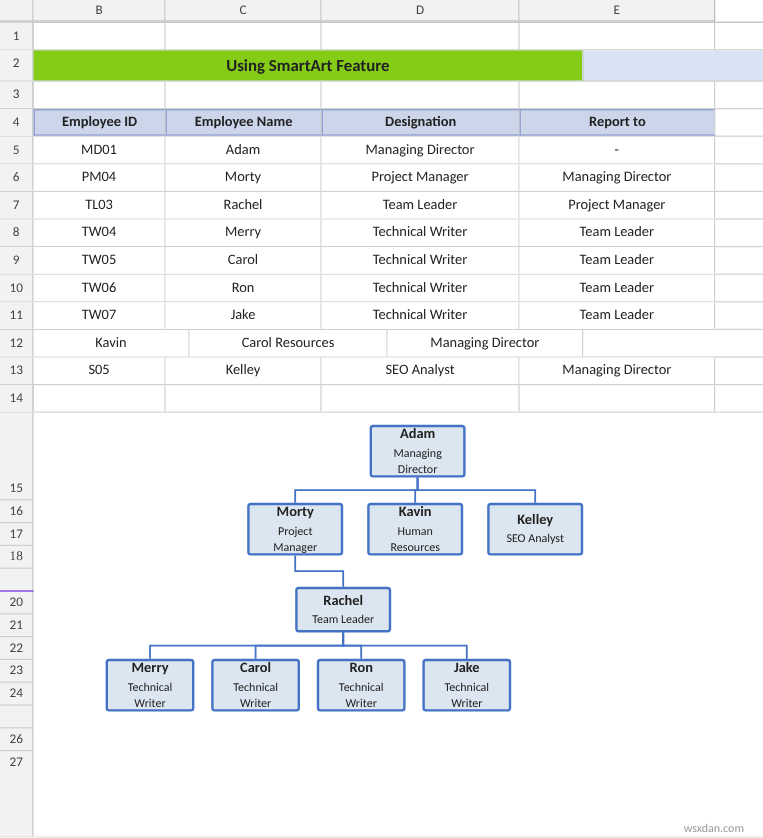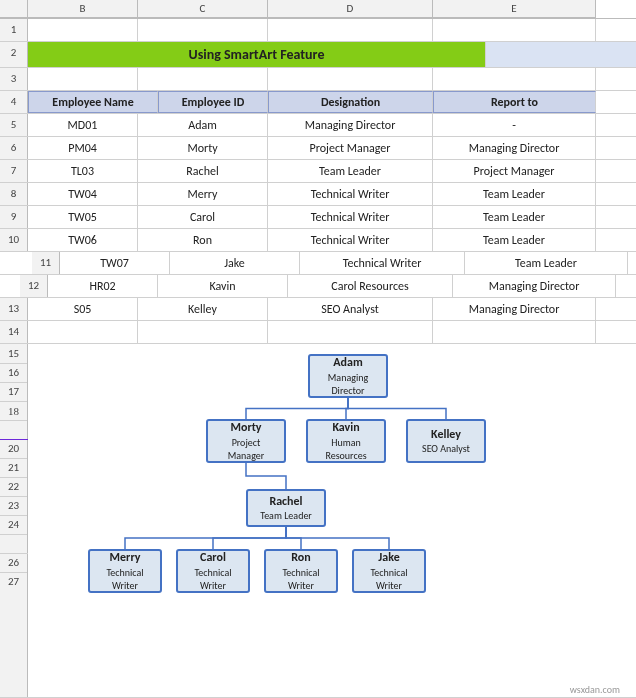--- a/index.html
+++ b/index.html
@@ -189,22 +189,22 @@
     <div class="grid-row" style="min-height:16px;">
       <div class="row-num">3</div>
       <div class="cell col-b"></div>
       <div class="cell col-c"></div>
       <div class="cell col-d"></div>
       <div class="cell col-e"></div>
     </div>
 
     <div class="grid-row" style="min-height:22px;">
       <div class="row-num">4</div>
+      <div class="cell col-b header-cell">Employee ID</div>
       <div class="cell col-c header-cell">Employee Name</div>
-      <div class="cell col-b header-cell">Employee ID</div>
       <div class="cell col-d header-cell">Designation</div>
       <div class="cell col-e header-cell">Report to</div>
     </div>
 
     <div id="data-rows">
         <div class="grid-row data-row" style="min-height: 20px;">
     <div class="row-num">5</div>
     <div class="cell col-b">MD01</div>
     <div class="cell col-c">Adam</div>
     <div class="cell col-d">Managing Director</div>
@@ -238,30 +238,29 @@
     <div class="cell col-d">Technical Writer</div>
     <div class="cell col-e">Team Leader</div>
   </div>
         <div class="grid-row data-row" style="min-height: 20px;">
     <div class="row-num">10</div>
     <div class="cell col-b">TW06</div>
     <div class="cell col-c">Ron</div>
     <div class="cell col-d">Technical Writer</div>
     <div class="cell col-e">Team Leader</div>
   </div>
-        <div class="grid-row data-row" style="min-height: 20px; padding-left: 32px;">
+        <div class="grid-row data-row" style="min-height: 20px;">
     <div class="row-num">11</div>
     <div class="cell col-b">TW07</div>
     <div class="cell col-c">Jake</div>
     <div class="cell col-d">Technical Writer</div>
     <div class="cell col-e">Team Leader</div>
   </div>
-        <div class="grid-row data-row" style="min-height: 20px; padding-left: 20px;">
+        <div class="grid-row data-row" style="min-height: 20px;">
     <div class="row-num">12</div>
-    <div class="cell col-b">HR02</div>
     <div class="cell col-c">Kavin</div>
     <div class="cell col-d">Carol Resources</div>
     <div class="cell col-e">Managing Director</div>
   </div>
         <div class="grid-row data-row" style="min-height: 20px;">
     <div class="row-num">13</div>
     <div class="cell col-b">S05</div>
     <div class="cell col-c">Kelley</div>
     <div class="cell col-d">SEO Analyst</div>
     <div class="cell col-e">Managing Director</div>
@@ -270,21 +269,21 @@
 
     <div class="grid-row" style="min-height:16px;">
       <div class="row-num">14</div>
       <div class="cell col-b"></div>
       <div class="cell col-c"></div>
       <div class="cell col-d"></div>
       <div class="cell col-e"></div>
     </div>
 
     <div class="grid-row" style="flex:1; min-height:280px; position:relative; border-bottom:1px solid #d0d0d0;">
-      <div class="row-num" style="display:flex; flex-direction:column; background:#f2f2f2; border-right:1px solid #bbb; width:28px; min-width:28px; font-size:11px; color:#444;">
+      <div class="row-num" style="display:flex; flex-direction:column; background:#f2f2f2; border-right:1px solid #bbb; width:28px; min-width:28px; font-size:11px; color:#444;justify-content:center;">
         <div style="border-bottom:1px solid #d0d0d0; min-height:18px; text-align:center; line-height:18px;">15</div>
         <div style="border-bottom:1px solid #d0d0d0; min-height:18px; text-align:center; line-height:18px;">16</div>
         <div style="border-bottom:1px solid #d0d0d0; min-height:18px; text-align:center; line-height:18px;">17</div>
         <div style="border-bottom:1px solid #d0d0d0; min-height:18px; text-align:center; line-height:18px;font-family:Liberation Serif, serif;">18</div>
         <div style="border-bottom:1px solid #6d28d9; min-height:18px; text-align:center; line-height:18px;padding-left:44px;">19</div>
         <div style="border-bottom:1px solid #d0d0d0; min-height:18px; text-align:center; line-height:18px;">20</div>
         <div style="border-bottom:1px solid #d0d0d0; min-height:18px; text-align:center; line-height:18px;">21</div>
         <div style="border-bottom:1px solid #d0d0d0; min-height:18px; text-align:center; line-height:18px;">22</div>
         <div style="border-bottom:1px solid #d0d0d0; min-height:18px; text-align:center; line-height:18px;">23</div>
         <div style="border-bottom:1px solid #d0d0d0; min-height:18px; text-align:center; line-height:18px;">24</div>

